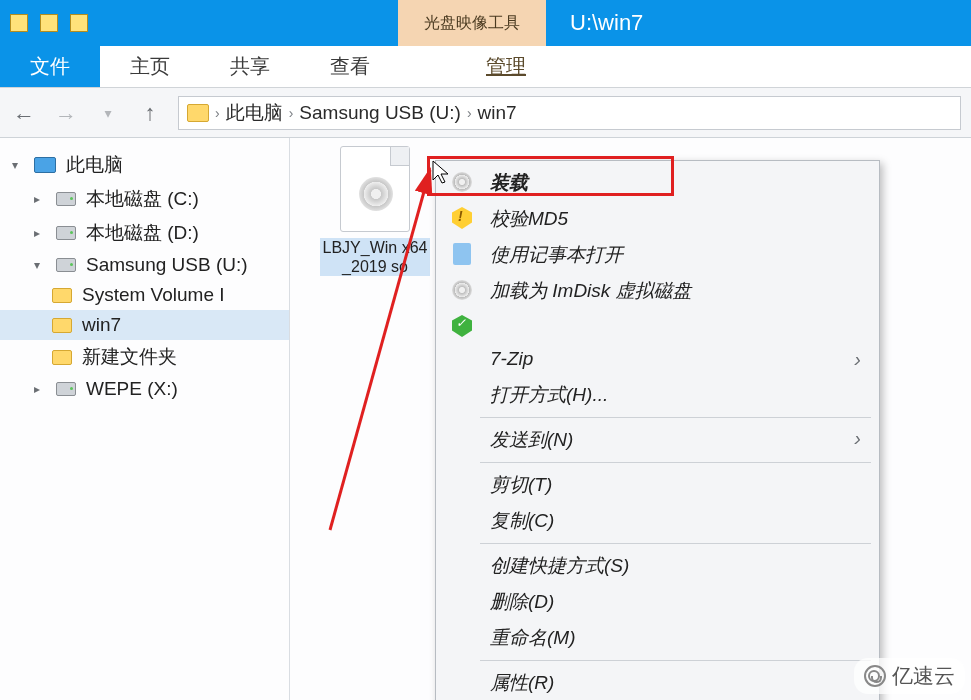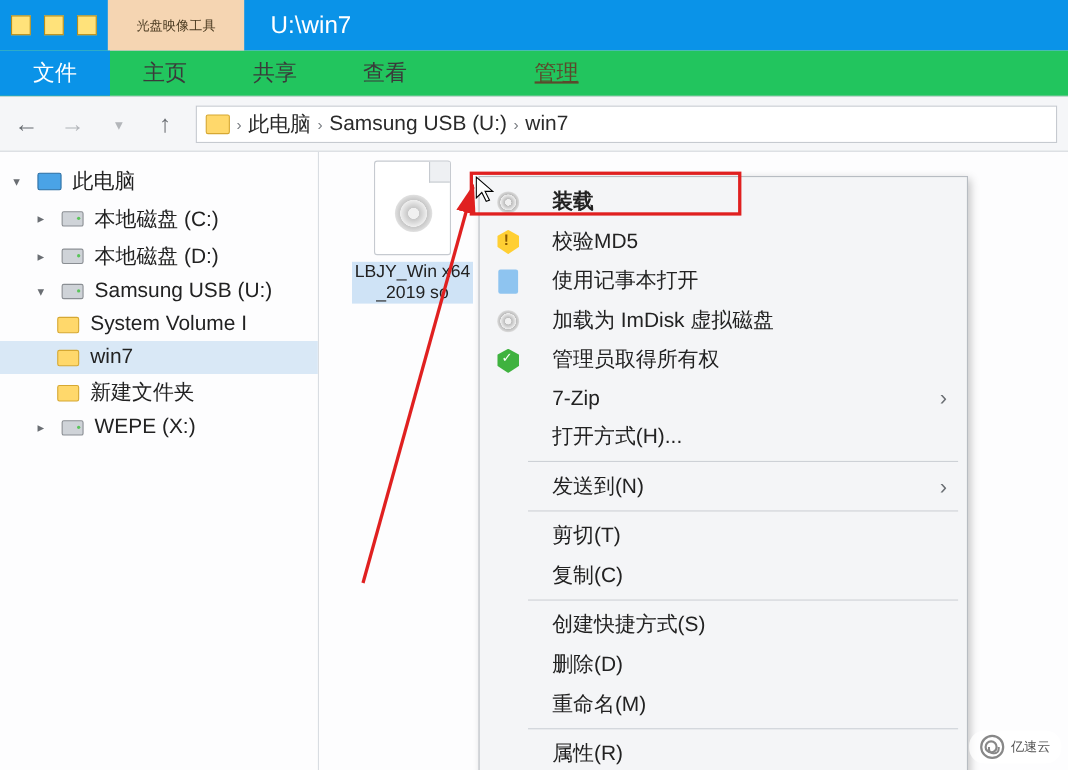--- a/index.html
+++ b/index.html
@@ -2,25 +2,25 @@
 <html><head>
 <meta charset="utf-8">
 <style>
   * { box-sizing: border-box; font-family: "Microsoft YaHei", "Segoe UI", sans-serif; }
   body { margin: 0; width: 971px; height: 700px; background: #e8edf2; overflow: hidden; position: relative; }
 
   
   .titlebar { display: flex; height: 46px; background: #0a93e8; }
   .titlebar .ql { display:flex; align-items:center; gap:12px; padding:0 10px; }
   .ql-icon { width:18px; height:18px; background:#ffe27a; border:1px solid #b38d1e; }
-  .title-tab { background:#f5d5b2; color:#4a3a20; display:flex; align-items:center; justify-content:center; padding:0 26px; font-size:12px; }
+  .title-tab { background:#f5d5b2; color:#4a3a20; display:flex; align-items:center; justify-content:center; padding:0 26px; font-size:16px; margin-left:300px; }
   .title-path { color:#fff; font-size:22px; display:flex; align-items:center; padding:0 24px; }
 
   
-  .ribbon { display:flex; height:42px; background:#22c55e; border-bottom:1px solid #d0d4d8; }
+  .ribbon { display:flex; height:42px; background:#ffffff; border-bottom:1px solid #d0d4d8; }
   .rtab { padding:0 30px; display:flex; align-items:center; font-size:20px; color:#3a3a3a; cursor:pointer; }
   .rtab.active { background:#0a93e8; color:#fff; }
   .rtab.manage { color:#5b4a2c;text-decoration:underline; }
 
   
   .navrow { display:flex; align-items:center; height:50px; padding:0 10px; gap:14px; background:#f5f6f8; border-bottom:1px solid #ced3d8; }
   .navbtn { width:28px; height:28px; display:flex; align-items:center; justify-content:center; color:#6a6e73; font-size:22px; cursor:pointer; }
   .navbtn.dim { color:#b3b6ba; }
   .crumb-box { flex:1; display:flex; align-items:center; height:34px; background:#fff; border:1px solid #c6cad0; padding:0 8px; gap:6px; }
   .crumb-folder { width:22px; height:18px; background:#ffd86b; border:1px solid #d6a832; border-radius:2px; }
@@ -52,34 +52,34 @@
   .fname { font-size:16px; color:#222; line-height:1.2; word-break:break-all; }
   .fileitem.sel .fname { background:#cfe3f6; }
 
   
   .redbox { position:absolute; border:3px solid #e02020; pointer-events:none; }
   
   .arrow-svg { position:absolute; pointer-events:none; }
 
   
   .ctx { position:absolute; left:435px; top:160px; width:445px; background:#f4f5f7; border:1px solid #b7bcc2; box-shadow:3px 3px 8px rgba(0,0,0,.25); padding:4px 0; }
-  .ctx-item { display:flex; align-items:flex-end; gap:28px; padding:5px 18px 5px 14px; font-size:19px; color:#222; cursor:pointer; position:relative; }
+  .ctx-item { display:flex; align-items:flex-start; gap:16px; padding:5px 18px 5px 14px; font-size:19px; color:#222; cursor:pointer; position:relative;font-style:italic; }
   .ctx-ico { width:24px; height:24px; flex-shrink:0; display:flex; align-items:center; justify-content:center; }
   .ctx-sep { height:1px; background:#cdd1d6; margin:4px 8px 4px 44px; }
   .ctx-arrow { margin-left:auto; color:#6a6e73; font-size:20px; }
   .i-disc { width:20px; height:20px; border-radius:50%; background:radial-gradient(circle,#f0f0f0 20%,#bcbcbc 22%,#eee 50%,#bcbcbc 52%,#eee 80%); }
   .i-shield-warn { width:20px; height:22px; background:#ffcf33; clip-path: polygon(50% 0,100% 25%,100% 70%,50% 100%,0 70%,0 25%); position:relative; }
   .i-shield-warn::after { content:"!"; position:absolute; left:6px; top:1px; color:#8a5a00; font-weight:bold; font-size:14px; }
   .i-shield-ok { width:20px; height:22px; background:#3fb23f; clip-path: polygon(50% 0,100% 25%,100% 70%,50% 100%,0 70%,0 25%); position:relative; }
   .i-shield-ok::after { content:"✓"; position:absolute; left:4px; top:1px; color:#fff; font-size:12px; }
   .i-note { width:18px; height:22px; background:#8ec4f0; border-radius:2px; }
   .noicon { width:24px; }
 
   
-  .wm { position:absolute; right:6px; bottom:6px; display:flex; align-items:center; gap:6px; background:rgba(255,255,255,.75); padding:4px 10px; border-radius:14px; font-size:12px; color:#555; }
+  .wm { position:absolute; right:6px; bottom:6px; display:flex; align-items:center; gap:6px; background:rgba(255,255,255,.75); padding:4px 10px; border-radius:14px; font-size:21px; color:#555; }
   .wm-ic { width:22px; height:22px; border:2px solid #888; border-radius:50%; position:relative; }
   .wm-ic::before { content:""; position:absolute; width:8px; height:8px; border:2px solid #888; border-radius:50%; left:2px; top:3px; }
   .wm-ic::after { content:""; position:absolute; width:7px; height:5px; border:2px solid #888; border-top:none; border-radius:0 0 6px 6px; right:2px; bottom:2px; }
 </style>
 </head>
 <body>
 
 <div class="titlebar">
   <div class="ql">
     <div class="ql-icon"></div>
@@ -188,21 +188,20 @@
   <div class="ctx-item">
     <span class="ctx-ico">
         <span class="i-disc"></span>
       </span>
     <span>加载为 ImDisk 虚拟磁盘</span>
   </div>
   <div class="ctx-item">
     <span class="ctx-ico">
         <span class="i-shield-ok"></span>
       </span>
-    <span>管理员取得所有权</span>
   </div>
   <div class="ctx-item">
     <span class="ctx-ico noicon"></span>
     <span>7-Zip</span>
     <span class="ctx-arrow">›</span>
   </div>
   <div class="ctx-item">
     <span class="ctx-ico noicon"></span>
     <span>打开方式(H)...</span>
   </div>

